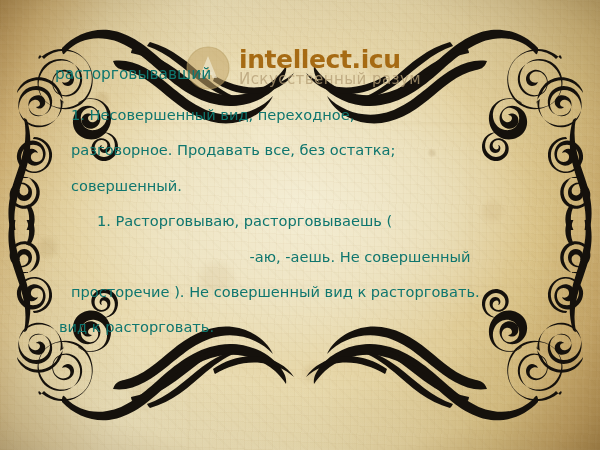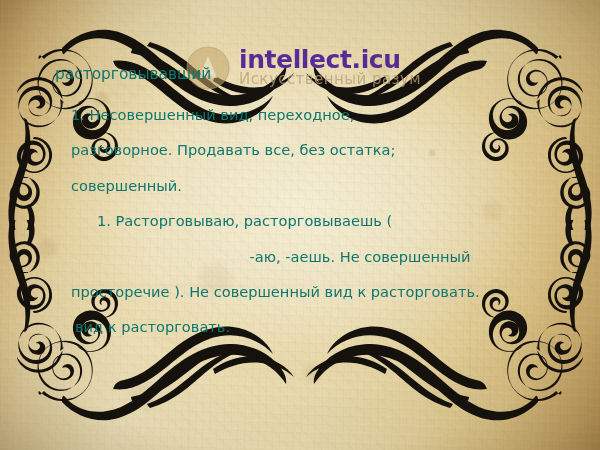--- a/index.html
+++ b/index.html
@@ -80,21 +80,21 @@
 
   
   #watermark{
     position:absolute;left:186px;top:44px;
     display:flex;align-items:flex-start;gap:9px;
   }
   #wm-badge{position:relative;width:44px;height:44px;flex:0 0 auto;margin-top:2px;}
   #wm-text{padding-top:3px;}
   #wm-title{
     font-size:25px;font-weight:700;letter-spacing:-0.4px;
-    color:#4c1d95;opacity:.92;line-height:1;
+    color:#a16207;opacity:.92;line-height:1;
     font-family:"DejaVu Sans","Liberation Sans",sans-serif;
   }
   #wm-sub{
     margin-top:0;font-size:15px;letter-spacing:.45px;
     color:#b6a077;opacity:.78;line-height:1;
     font-family:"DejaVu Sans","Liberation Sans",sans-serif;
   }
 
   
   #article{
@@ -102,21 +102,21 @@
     color:#0f766e;
     font-size:14.6px;line-height:19.4px;
     font-family:"DejaVu Sans","Liberation Sans",sans-serif;
   }
   #headword{font-size:15.4px;line-height:20px;margin:0 0 21px 0;}
   .sense{margin:16px;}
   .sense-1{margin-bottom:1px;}
   .indent{text-indent:26px;}
   .pad-right{padding-right:6px;}
   .conj-line{text-align:center;margin:0;padding-left:118px;}
-  .tail-line{margin:16px;padding-left:4px;}
+  .tail-line{margin:0;padding-left:4px;}
 </style>
 </head>
 <body>
 
 <div id="page">
 
   <div class="paper-base"></div>
   <div class="paper-grain"></div>
   <div class="paper-spots"></div>
   <div class="paper-creases"></div>

